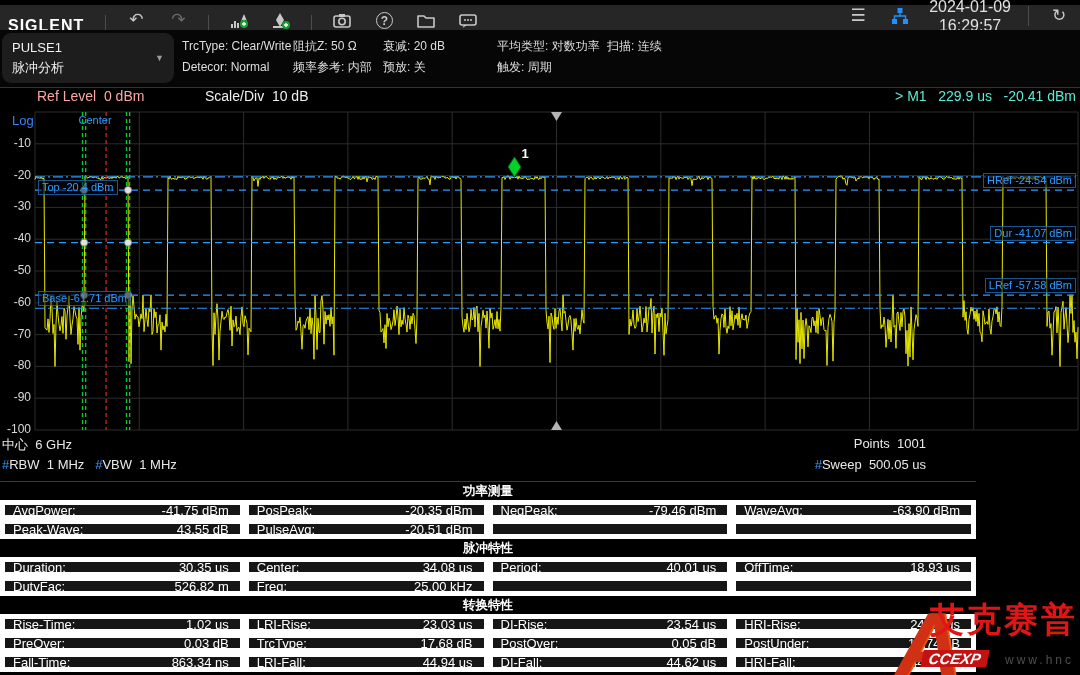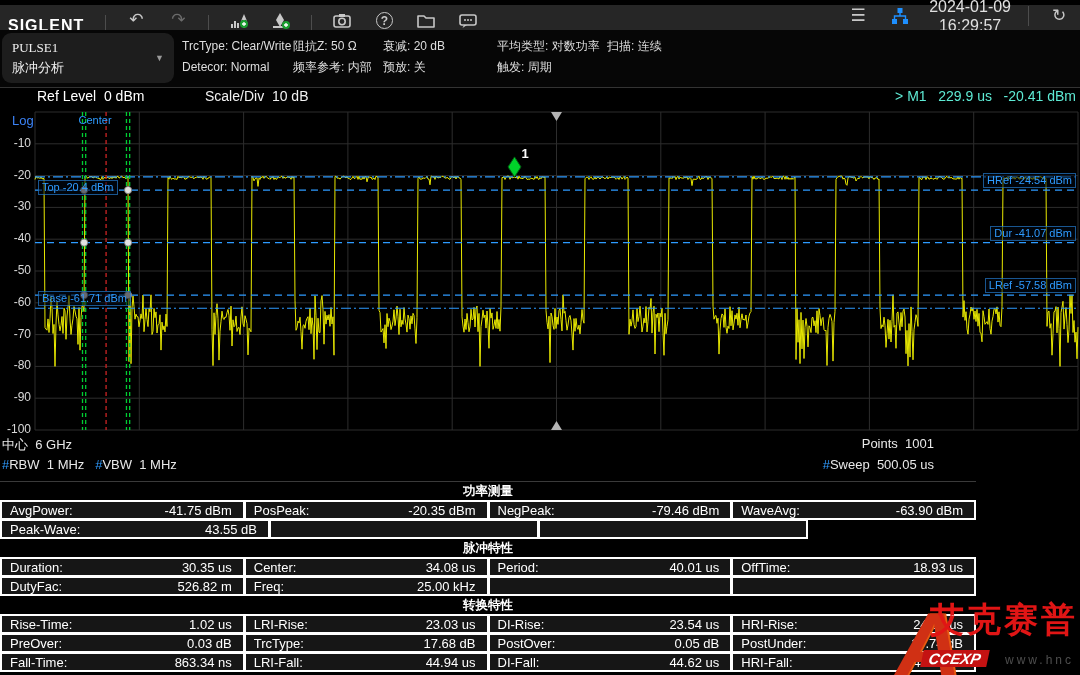--- a/index.html
+++ b/index.html
@@ -16,55 +16,55 @@
   .tb-icon svg{vertical-align:middle;}
   .qwrap{display:inline-block;width:17px;height:17px;line-height:16px;border:1.5px solid #c8c8c8;
          border-radius:50%;font-size:12px;font-weight:bold;color:#c8c8c8;box-sizing:border-box;}
   .tb-right{margin-left:auto;display:flex;align-items:center;}
   .datetime{font-size:16px;color:#e0e0e0;text-align:center;line-height:1.2;padding:0 8px;}
 
   
   .menubar{position:absolute;top:30px;left:0;width:1080px;height:57px;background:#060606;
            border-bottom:1px solid #333;}
   .mode-box{position:absolute;left:2px;top:3px;width:172px;height:50px;background:#1d1d1d;
-            border-radius:9px;box-sizing:border-box;padding:5px 10px;cursor:pointer;font-family:Liberation Serif, serif;}
+            border-radius:9px;box-sizing:border-box;padding:5px 10px;cursor:pointer;}
   .mode-name,.mode-sub{font-size:13px;color:#f0f0f0;line-height:20px;}
   .mode-arrow{position:absolute;right:10px;top:20px;font-size:9px;color:#9a9a9a;}
   .set-col{position:absolute;top:6px;font-size:12px;color:#dedede;line-height:21px;white-space:pre;}
 
   
   .chart-hdr{position:absolute;top:88px;left:0;width:1080px;height:20px;font-size:14px;}
-  .hdr-ref{position:absolute;left:37px;white-space:pre;color:#ffffff;}
+  .hdr-ref{position:absolute;left:37px;white-space:pre;color:#fca5a5;}
   .hdr-scale{position:absolute;left:205px;white-space:pre;color:#f0f0f0;}
   .hdr-marker{position:absolute;right:4px;white-space:pre;color:#5eead4;font-weight:normal;}
 
   
   .chart{position:absolute;top:104px;left:0;width:1080px;height:330px;}
   .log-label{position:absolute;left:12px;top:9px;font-size:13px;color:#3b82f6;}
   .ytick{position:absolute;left:0;width:31px;text-align:right;font-size:12px;color:#d8d8d8;}
   .lvl-label{position:absolute;font-size:11px;line-height:13px;color:#2e9bff;
              border:1px solid rgba(46,155,255,.55);background:rgba(0,8,18,.55);
              padding:0 3px;white-space:nowrap;}
   .center-label{position:absolute;font-size:11px;color:#2e9bff;transform:translateX(-50%);}
   .marker-label{position:absolute;font-size:13px;font-weight:bold;color:#fff;}
 
   
   .status1,.status2{position:absolute;left:0;width:942px;height:20px;font-size:13px;}
   .status1{top:436px;}.status2{top:457px;}
   .st-left{position:absolute;left:2px;white-space:pre;}
-  .st-right{position:absolute;right:8px;white-space:pre;}
+  .st-right{position:absolute;right:16px;white-space:pre;}
   .hash{color:#2e9bff;}
 
   
   .tables{position:absolute;top:481px;left:0;width:976px;border-top:1px solid #3a3a3a;}
   .ttitle{height:18px;line-height:18px;text-align:center;color:#fff;font-weight:bold;
           font-size:12.5px;background:#000;}
   .trow{display:flex;height:20px;}
   .trow + .trow{margin-top:-1px;}
-  .tcell{width:270px;box-sizing:border-box;background:#161616;border:2px solid #ffffff;
+  .tcell{width:270px;box-sizing:border-box;background:#161616;border:5px solid #ffffff;
          display:flex;justify-content:space-between;align-items:center;
          padding:0 11px 0 8px;font-size:13px;color:#fff;}
   .trow .tcell + .tcell{margin-left:-1px;}
 
   
   .watermark{position:absolute;right:0;bottom:0;width:250px;height:82px;pointer-events:none;}
   .wm-a{position:absolute;right:118px;bottom:-26px;font-size:94px;font-weight:bold;font-style:italic;
         color:#d03014;text-shadow:2px 0 #e85a10;}
   .wm-cn{position:absolute;right:2px;top:4px;font-size:34px;font-weight:bold;color:#e01515;letter-spacing:3px;}
   .wm-ccexp{position:absolute;right:92px;bottom:8px;background:#c41212;color:#fff;
@@ -239,20 +239,24 @@
         <span>WaveAvg:</span>
         <span>-63.90 dBm</span>
       </div>
     </div>
     <div class="trow">
       <div class="tcell">
         <span>Peak-Wave:</span>
         <span>43.55 dB</span>
       </div>
       <div class="tcell">
+        <span>PulseAvg:</span>
+        <span>-20.51 dBm</span>
+      </div>
+      <div class="tcell">
         <span></span>
         <span></span>
       </div>
       <div class="tcell">
         <span></span>
         <span></span>
       </div>
     </div>
     <div class="ttitle">脉冲特性</div>
     <div class="trow">

